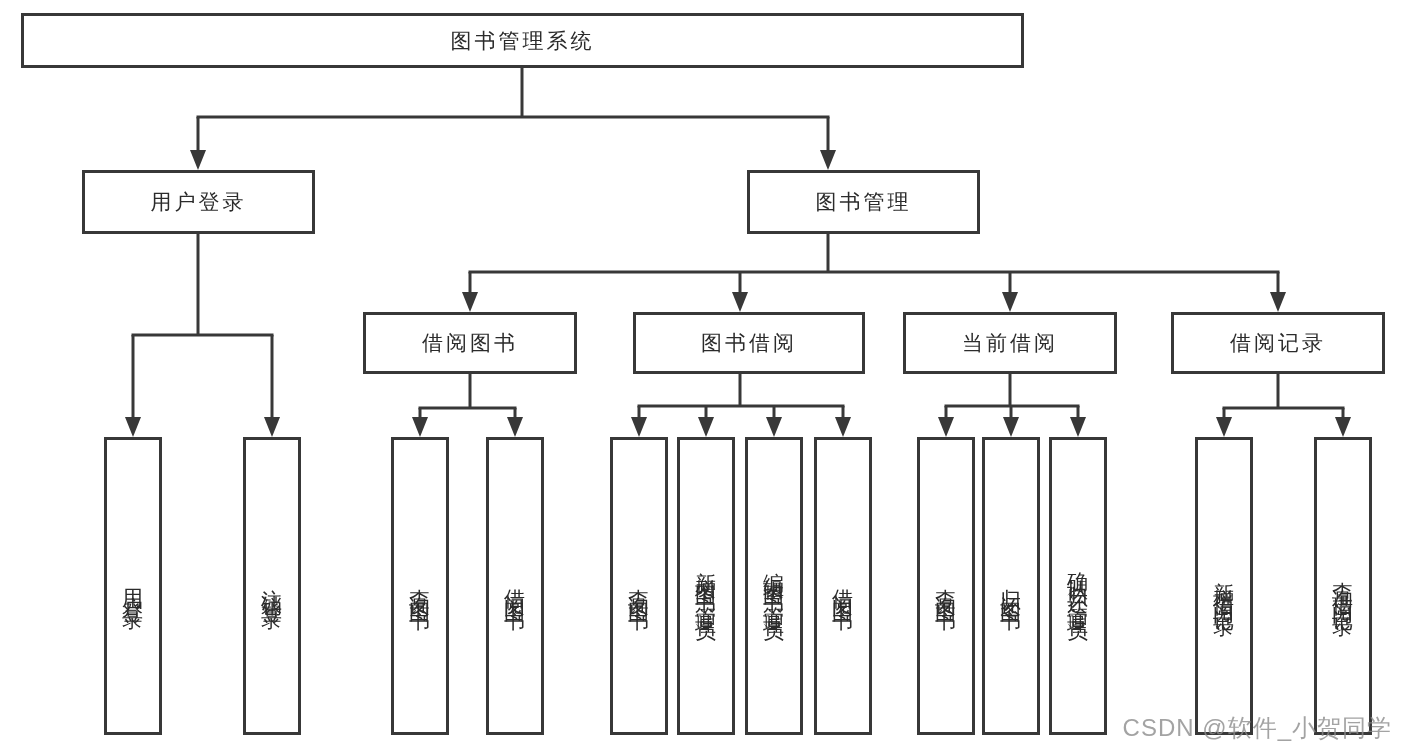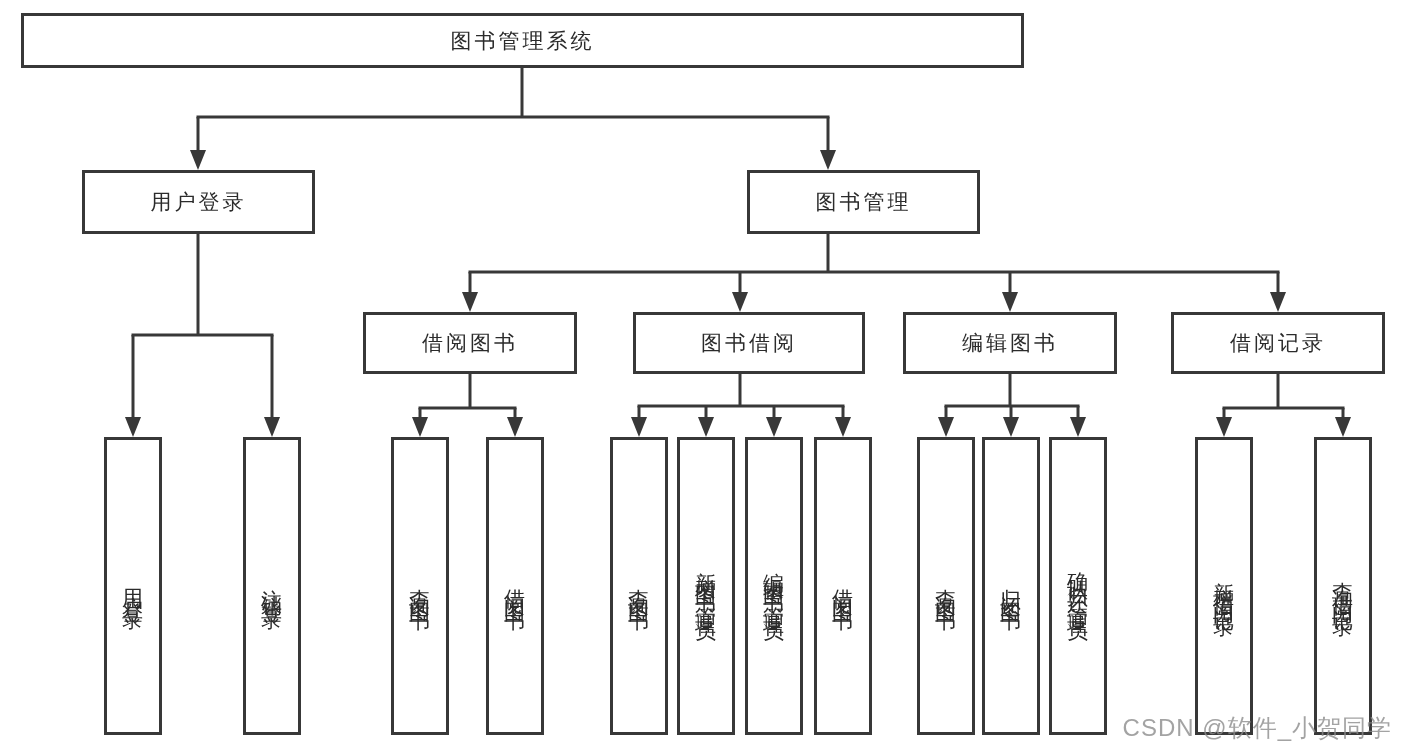--- a/index.html
+++ b/index.html
@@ -135,21 +135,21 @@
     <span>图书管理</span>
   </div>
 
   <div class="node" style="left:363px; top:312px; width:214px; height:62px;">
     <span>借阅图书</span>
   </div>
   <div class="node" style="left:633px; top:312px; width:232px; height:62px;">
     <span>图书借阅</span>
   </div>
   <div class="node" style="left:903px; top:312px; width:214px; height:62px;">
-    <span>编辑图书</span>
+    <span>当前借阅</span>
   </div>
   <div class="node" style="left:1171px; top:312px; width:214px; height:62px;">
     <span>借阅记录</span>
   </div>
 
   <div class="node" style="left:104px; top:437px; width:58px; height:298px;">
     <span class="vlabel">用户登录</span>
   </div>
   <div class="node" style="left:243px; top:437px; width:58px; height:298px;">
     <span class="vlabel">注销登录</span>

